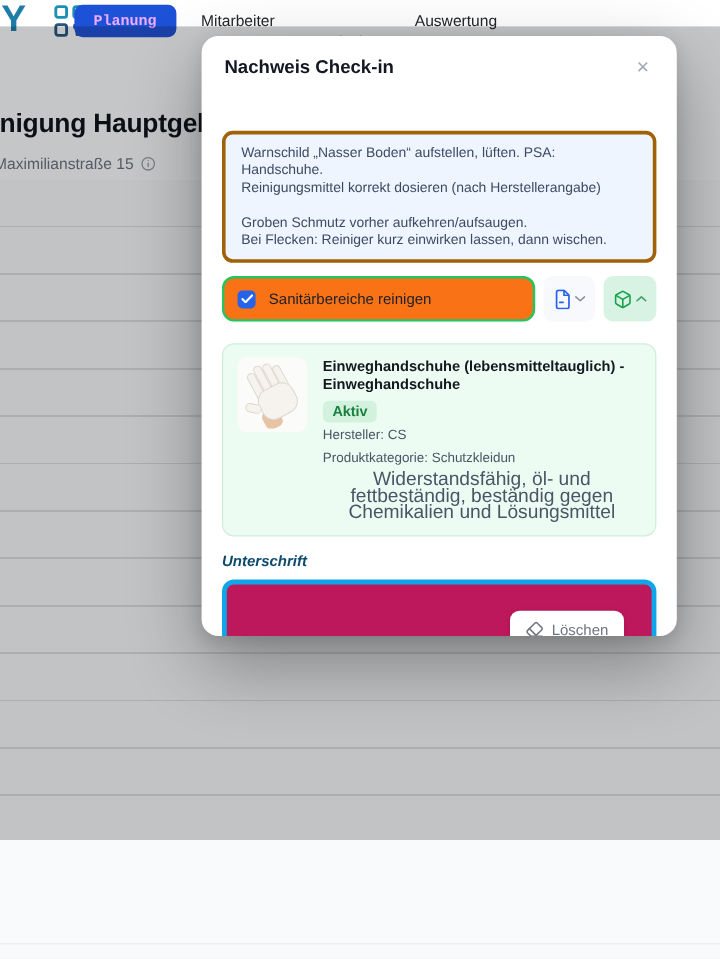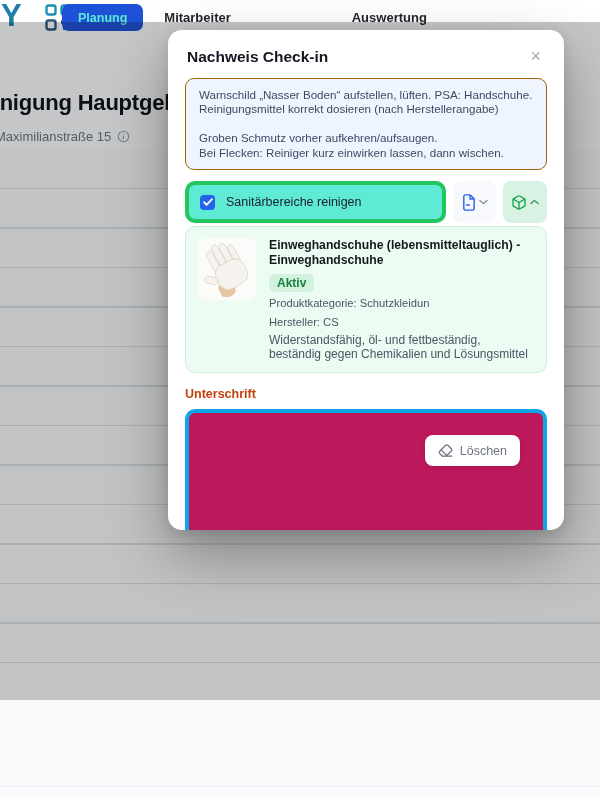--- a/index.html
+++ b/index.html
@@ -8,23 +8,23 @@
     background:#ffffff;
     font-family:"Liberation Sans","DejaVu Sans",sans-serif;
     -webkit-font-smoothing:antialiased;
   }
   
   .nav{position:absolute;top:0;left:0;right:0;height:60px;background:#fff;z-index:1;}
   .logo{position:absolute;left:0;top:0;height:36px;}
   .logo-y{position:absolute;left:1px;top:-2px;font-size:31px;font-weight:800;color:#1d7da8;letter-spacing:-1px;}
   .logo-qr{position:absolute;left:45px;top:4px;}
   .nav-items{position:absolute;left:62px;top:4px;height:27px;display:flex;align-items:center;}
-  .nav-btn{height:27px;padding:0 16px;background:#1d51d8;color:#5eead4;border:none;border-radius:7px;
-    font-size:12.5px;font-weight:600;font-family:Liberation Sans, sans-serif;}
-  .nav-link{background:none;border:none;font-family:inherit;font-size:13px;font-weight:700;color:#23262b;padding:0;}
+  .nav-btn{height:27px;padding:0 16px;background:#1d51d8;color:#f0abfc;border:none;border-radius:7px;
+    font-size:12.5px;font-weight:600;font-family:Liberation Mono, monospace;}
+  .nav-link{background:none;border:none;font-family:inherit;font-size:13px;font-weight:400;color:#23262b;padding:0;}
   .ml21{margin-left:21px;} .ml36{margin-left:36px;margin-top:33px;} .ml35{margin-left:25px;}
 
   .page-title{position:absolute;left:-34px;top:90px;margin:0;font-size:22px;font-weight:700;
     color:#0d1117;white-space:nowrap;letter-spacing:-0.2px;z-index:1;}
   .page-address{position:absolute;left:-5px;top:129px;font-size:13px;color:#6e7480;display:flex;
     align-items:center;gap:6px;white-space:nowrap;z-index:1;}
 
   .bg-rows{position:absolute;left:0;right:0;top:150px;height:550px;z-index:0;
     background:repeating-linear-gradient(to bottom,#fbfbfc 0px,#fbfbfc 38px,#dfe1e4 38px,#dfe1e4 39.5px);}
 
@@ -35,47 +35,47 @@
   .overlay{position:absolute;left:0;right:0;top:22px;height:678px;background:rgba(13,16,20,0.24);z-index:5;}
 
   
   .modal{position:absolute;left:168px;top:30px;width:396px;height:500px;background:#fff;border-radius:14px;
     box-shadow:0 24px 60px rgba(0,0,0,.33),0 4px 14px rgba(0,0,0,.12);overflow:hidden;z-index:10;}
   .modal-header{display:flex;justify-content:space-between;align-items:center;padding:15px 19px 11px 19px;}
   .modal-title{font-size:15.5px;font-weight:700;color:#131722;line-height:19px;}
   .modal-close{background:none;border:none;color:#a3a9b3;font-size:18px;line-height:1;padding:2px 4px;font-family:inherit;cursor:pointer;}
   .modal-body{padding:0 17px;}
 
-  .info-box{background:#eef5fe;border:1px solid #a16207;border-radius:9px;padding:9px 13px;
-    font-size:11.6px;line-height:14.4px;color:#3c4a63;white-space:pre-line;}
+  .info-box{background:#eef5fe;border:3px solid #a16207;border-radius:9px;padding:9px 13px;
+    font-size:11.6px;line-height:14.4px;color:#3c4a63;white-space:pre-line;margin-top:31px;}
 
   .task-row{display:flex;align-items:stretch;gap:7px;margin-top:11px;}
-  .task-box{flex:1;display:flex;align-items:center;gap:11px;background:#5eead4;border:4px solid #22c55e;
+  .task-box{flex:1;display:flex;align-items:center;gap:11px;background:#f97316;border:2px solid #22c55e;
     border-radius:10px;height:34px;padding:0 11px;box-shadow:0 1px 2px rgba(16,24,40,.04);}
   .checkbox{width:15px;height:15px;border-radius:4px;flex:none;box-sizing:border-box;}
   .checkbox.checked{background:#2563eb;display:flex;align-items:center;justify-content:center;}
   .checkbox.unchecked{background:#fff;border:1.5px solid #c8d0da;}
   .task-label{font-size:12.5px;font-weight:500;color:#1a1f29;}
   .icon-btn{border:none;border-radius:8px;display:flex;align-items:center;justify-content:center;gap:3px;
     padding:0 8px;font-family:inherit;cursor:pointer;}
   .doc-btn{background:#f7f9fc;}
   .cube-btn{background:#d8f3e3;}
 
-  .product-card{margin-top:3px;background:#edfcf3;border:1px solid #cdeedb;border-radius:10px;
+  .product-card{margin-top:18px;background:#edfcf3;border:1px solid #cdeedb;border-radius:10px;
     padding:11px 12px;display:flex;gap:13px;}
   .prod-thumb{width:58px;height:62px;background:#fbfbf9;border-radius:8px;flex:none;overflow:hidden;
     display:flex;align-items:center;justify-content:center;}
   .prod-info{flex:1;min-width:0;}
   .prod-title{font-size:12.2px;font-weight:700;color:#14181f;line-height:15px;}
   .prod-badge{display:inline-block;margin-top:6px;background:#d2f2de;color:#18813f;font-size:12px;
     font-weight:700;padding:2px 8px;border-radius:5px;}
   .prod-line{margin-top:5px;font-size:11.2px;color:#4b5565;line-height:13.5px;}
-  .prod-desc{margin-top:4px;font-size:12px;color:#4b5565;line-height:14px;}
-
-  .sig-label{margin-top:14px;font-size:12.5px;font-weight:700;color:#c2410c;}
+  .prod-desc{margin-top:4px;font-size:16px;color:#4b5565;line-height:14px;text-align:center;}
+
+  .sig-label{margin-top:14px;font-size:12.5px;font-weight:700;color:#0c4a6e;font-style:italic;}
   .sig-area{margin-top:8px;position:relative;border:4px solid #0ea5e9;border-radius:10px;height:230px;background:#be185d;}
   .clear-btn{position:absolute;top:22px;right:23px;display:flex;align-items:center;gap:7px;background:#fff;
     border:none;border-radius:8px;padding:8px 13px;font-size:12.5px;color:#6e7480;font-family:inherit;
     box-shadow:0 1px 5px rgba(0,0,0,.14);cursor:pointer;}
   svg{display:block;}
 </style>
 </head>
 <body>
 
 <div class="bg-rows"></div>
@@ -175,22 +175,22 @@
             <rect x="30" y="3" width="6.5" height="26" rx="3.2" fill="#f6f3ee" stroke="#ddd7cd" stroke-width="0.8"></rect>
             <rect x="37" y="8" width="6" height="21" rx="3" fill="#f6f3ee" stroke="#ddd7cd" stroke-width="0.8"></rect>
             <rect x="13" y="22" width="31" height="26" rx="10" fill="#f6f3ee" stroke="#ddd7cd" stroke-width="0.8"></rect>
             <rect x="5" y="24" width="13" height="7" rx="3.5" transform="rotate(40 5 24)" fill="#f6f3ee" stroke="#ddd7cd" stroke-width="0.8"></rect>
           </g>
         </svg>
       </div>
       <div class="prod-info">
         <div class="prod-title">Einweghandschuhe (lebensmitteltauglich) - Einweghandschuhe</div>
         <span class="prod-badge">Aktiv</span>
+        <div class="prod-line">Hersteller: CS</div>
         <div class="prod-line">Produktkategorie: Schutzkleidun</div>
-        <div class="prod-line">Hersteller: CS</div>
         <div class="prod-desc">Widerstandsfähig, öl- und fettbeständig, beständig gegen Chemikalien und Lösungsmittel</div>
       </div>
     </div>
 
 
     <div class="sig-label">Unterschrift</div>
 
     <div class="sig-area">
       <button class="clear-btn">
         <svg width="15" height="15" viewBox="0 0 24 24" fill="none">

